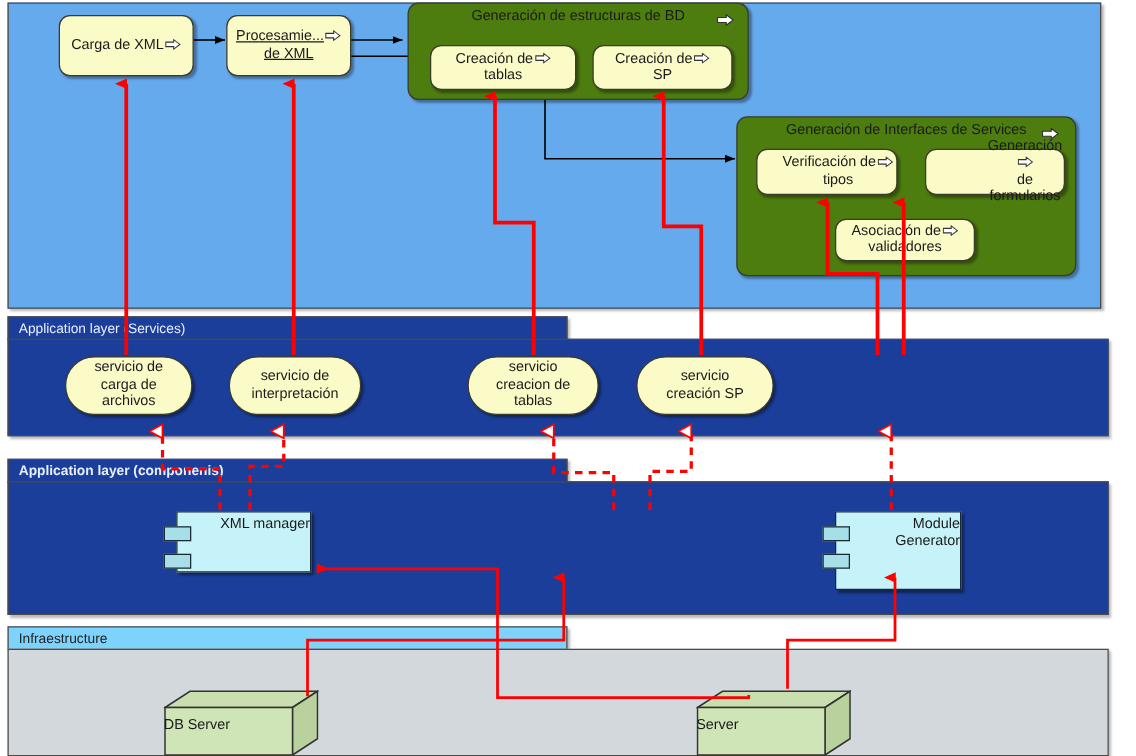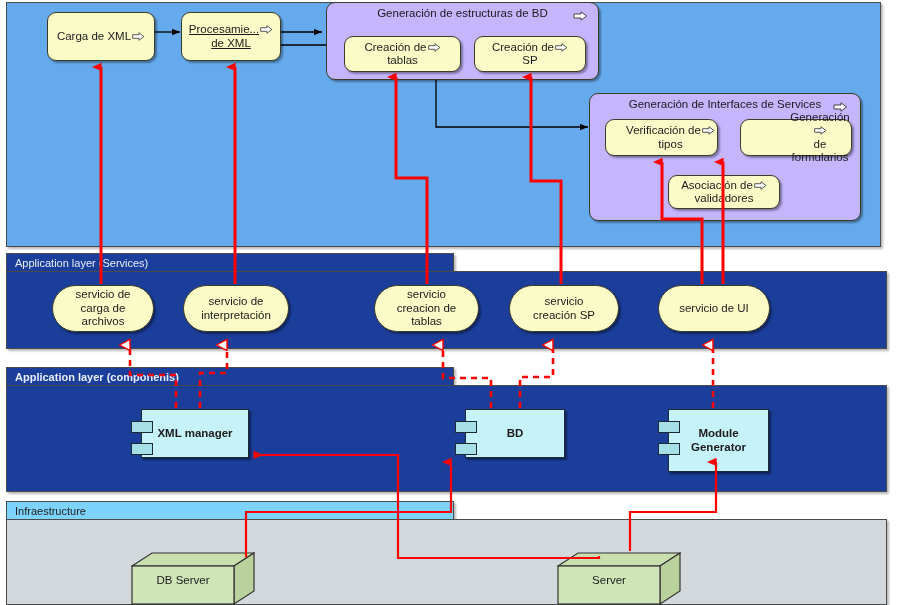--- a/index.html
+++ b/index.html
@@ -56,21 +56,21 @@
     line-height: 13.5px;
     text-align: center;
     display: flex;
     align-items: center;
     justify-content: center;
   }
   .proc .lbl { display: inline-block; }
   .proc-group {
     position: absolute;
     box-sizing: border-box;
-    background: #c4b5fd;
+    background: #4d7c0f;
     border: 1px solid #3b3b2a;
     border-radius: 9px;
     box-shadow: 2px 2px 2px rgba(0,0,0,0.35);
   }
   .group-title {
     position: absolute;
     left: 0; right: 0; top: 4px;
     text-align: center;
     font-size: 11.5px;
     color: #1b1b1b;
@@ -110,44 +110,42 @@
   
   .comp {
     position: absolute;
     box-sizing: border-box;
     background: #c6f3fa;
     border: 1.4px solid #1b2a33;
     box-shadow: 2px 2px 2px rgba(0,0,0,0.45);
     color: #1b1b1b;
     font-size: 11.5px;
     line-height: 14px;
-    text-align: center;
-    padding-top: 16px;
-    font-weight: bold;
+    text-align: right;
+    padding-top: 2px;
   }
   .comp .tab {
     position: absolute;
     left: -11px;
     width: 22px;
     height: 12px;
     background: #a6dfe8;
     border: 1.4px solid #1b2a33;
     box-sizing: border-box;
   }
   .comp .tab1 { top: 11px; }
   .comp .tab2 { top: 33px; }
 
   
   .node { position: absolute; }
   .node .lbl3d {
     position: absolute;
     left: 0;
     top: 14px;
     width: 100%;
-    text-align: center;
     font-size: 11.5px;
     color: #1b1b1b;
     pointer-events: none;
   }
 
   svg.overlay {
     position: absolute;
     left: 0; top: 0;
     width: 909px;
     height: 605px;
@@ -295,35 +293,25 @@
       <span>creacion de</span><br>
       <span>tablas</span>
     </span>
   </div>
   <div class="svc" style="left:509px; top:285px; width:110px; height:47px;">
     <span class="lbl">
       <span>servicio</span><br>
       <span>creación SP</span>
     </span>
   </div>
-  <div class="svc" style="left:658px; top:285px; width:112px; height:47px;">
-    <span class="lbl">
-      <span>servicio de UI</span>
-    </span>
-  </div>
 
   <div class="comp" style="left:141px; top:409px; width:108px; height:49px;">
     <div class="tab tab1"></div>
     <div class="tab tab2"></div>
     <span>XML manager</span>
-  </div>
-  <div class="comp" style="left:465px; top:409px; width:100px; height:49px;">
-    <div class="tab tab1"></div>
-    <div class="tab tab2"></div>
-    <span>BD</span>
   </div>
   <div class="comp" style="left:668px; top:409px; width:101px; height:63px;">
     <div class="tab tab1"></div>
     <div class="tab tab2"></div>
     <span>Module</span><br>
     <span>Generator</span>
   </div>
 
   <div class="node" style="left:131px; top:552px; width:124px; height:53px;">
     <svg width="124" height="53" viewBox="0 0 124 53">

